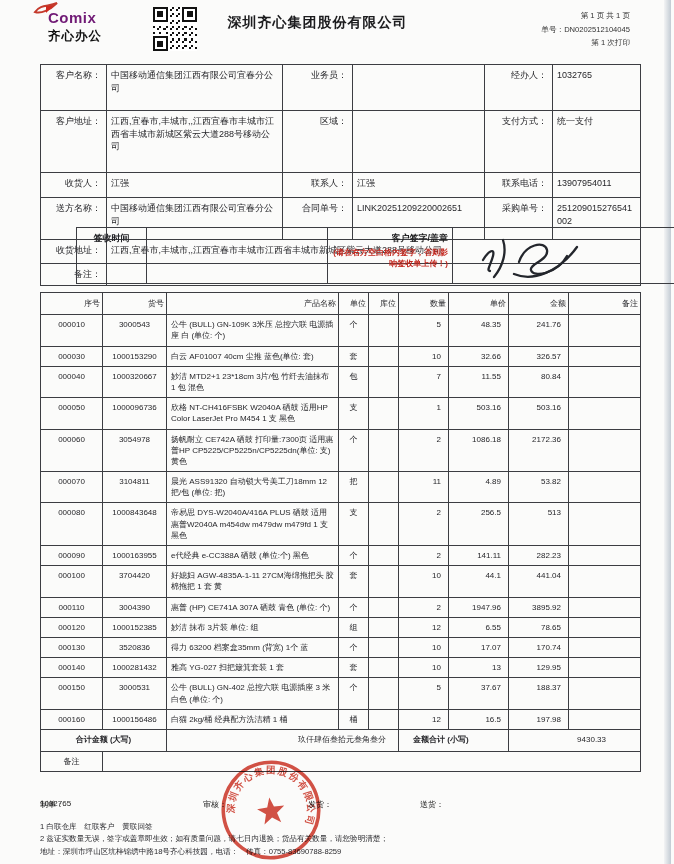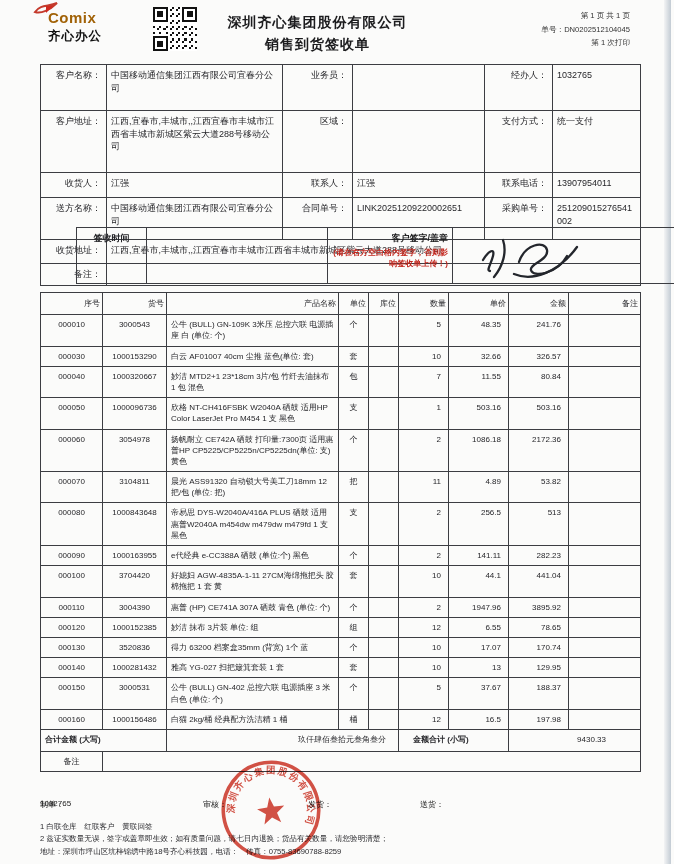--- a/index.html
+++ b/index.html
@@ -8,21 +8,21 @@
     position:relative; background:#fbfbfa; overflow:hidden;
     font-family:"Liberation Sans","DejaVu Sans",sans-serif; color:#26262a;
   }
   .scan-edge { position:absolute; right:3px; top:0; height:100%; width:7px;
     background:linear-gradient(to right,#f2f3f4,#b9c3cd); opacity:.85; }
 
   
   .header { position:absolute; top:0; left:0; width:674px; height:60px; }
   .pen-mark { position:absolute; left:33px; top:1px; }
   .logo { position:absolute; left:48px; top:9px; width:70px; text-align:left; }
-  .logo-word { font-weight:bold; font-size:15px; letter-spacing:0.5px; color:#a16207;
+  .logo-word { font-weight:bold; font-size:15px; letter-spacing:0.5px; color:#701a75;
     position:relative; display:inline-block; }
   .logo-word::before { content:""; position:absolute; left:-2px; top:-3px;
     width:7px; height:7px; background:#cf2b20; clip-path:polygon(0 0,100% 0,0 100%); }
   .logo-sub { font-weight:bold; font-size:12.5px; color:#111; letter-spacing:1px; margin-top:1px; }
   .qr { position:absolute; left:153px; top:7px; width:44px; height:44px; }
   .title-block { position:absolute; left:225px; top:12px; width:185px; text-align:center; }
   .title-line { font-size:14px; font-weight:bold; color:#1c1c1e; letter-spacing:1px; line-height:1.55; }
   .page-meta { position:absolute; right:44px; top:9px; text-align:right;
     font-size:7.6px; color:#333; line-height:1.8; }
 
@@ -42,21 +42,21 @@
   .sign-title { font-size:9px; font-weight:bold; color:#1d1d1f; }
   .sign-note { font-size:8px; font-weight:bold; color:#c2251c; margin-top:2px; line-height:1.45; }
   .sig-cell { position:relative; }
   .signature-svg { position:absolute; left:14px; top:2px; }
 
   .items-table { position:absolute; left:40px; top:292px; width:600px; }
   .items-table th { font-weight:normal; text-align:right; padding:5px 2px; }
   .c-seq,.c-sku { text-align:center; }
   .c-unit,.c-loc { text-align:center; }
   .c-qty,.c-price,.c-amt { text-align:right; padding-right:7px; }
-  .t-words-lab { font-weight:bold; }
+  .t-words-lab { text-align:center; font-weight:bold; }
   .t-words { text-align:right; padding-right:12px; }
   .t-num-lab { text-align:left; padding-left:14px; font-weight:bold; }
   .t-num { text-align:right; padding-right:34px; }
   .b-remark { text-align:center; }
 
   
   .footer-row { position:absolute; left:40px; top:799px; width:600px; font-size:8px; color:#222; }
   .footer-row span { position:absolute; white-space:nowrap; }
   .f-maker { left:0; }
   .f-audit { left:163px; }
@@ -94,21 +94,20 @@
         <rect x="16" y="2" width="3" height="3"></rect>
       <rect x="0" y="14" width="7" height="7"></rect>
         <rect x="1" y="15" width="5" height="5" fill="#fff"></rect>
         <rect x="2" y="16" width="3" height="3"></rect>
     </g>
     <path fill="#111" d="M9 0h1v1h-1zM12 0h1v1h-1zM8 1h1v1h-1zM11 1h1v1h-1zM9 3h1v1h-1zM12 3h1v1h-1zM8 4h1v1h-1zM11 4h1v1h-1zM9 6h1v1h-1zM12 6h1v1h-1zM8 7h1v1h-1zM11 7h1v1h-1zM0 9h1v1h-1zM3 9h1v1h-1zM6 9h1v1h-1zM9 9h1v1h-1zM12 9h1v1h-1zM15 9h1v1h-1zM18 9h1v1h-1zM2 10h1v1h-1zM5 10h1v1h-1zM8 10h1v1h-1zM11 10h1v1h-1zM14 10h1v1h-1zM17 10h1v1h-1zM20 10h1v1h-1zM0 12h1v1h-1zM3 12h1v1h-1zM6 12h1v1h-1zM9 12h1v1h-1zM12 12h1v1h-1zM15 12h1v1h-1zM18 12h1v1h-1zM8 13h1v1h-1zM11 13h1v1h-1zM14 13h1v1h-1zM17 13h1v1h-1zM20 13h1v1h-1zM9 15h1v1h-1zM12 15h1v1h-1zM15 15h1v1h-1zM18 15h1v1h-1zM8 16h1v1h-1zM11 16h1v1h-1zM14 16h1v1h-1zM17 16h1v1h-1zM20 16h1v1h-1zM9 18h1v1h-1zM12 18h1v1h-1zM15 18h1v1h-1zM18 18h1v1h-1zM8 19h1v1h-1zM11 19h1v1h-1zM14 19h1v1h-1zM17 19h1v1h-1zM20 19h1v1h-1z"></path>
   </svg>
 
   <div class="title-block">
     <div class="title-line">深圳齐心集团股份有限公司</div>
-    <div class="title-line">销售到货签收单</div>
   </div>
 
   <div class="page-meta">
     <div>第 1 页 共 1 页</div>
     <div>单号：DN0202512104045</div>
     <div>第 1 次打印</div>
   </div>
 </div>
 
 <table class="info-table">

